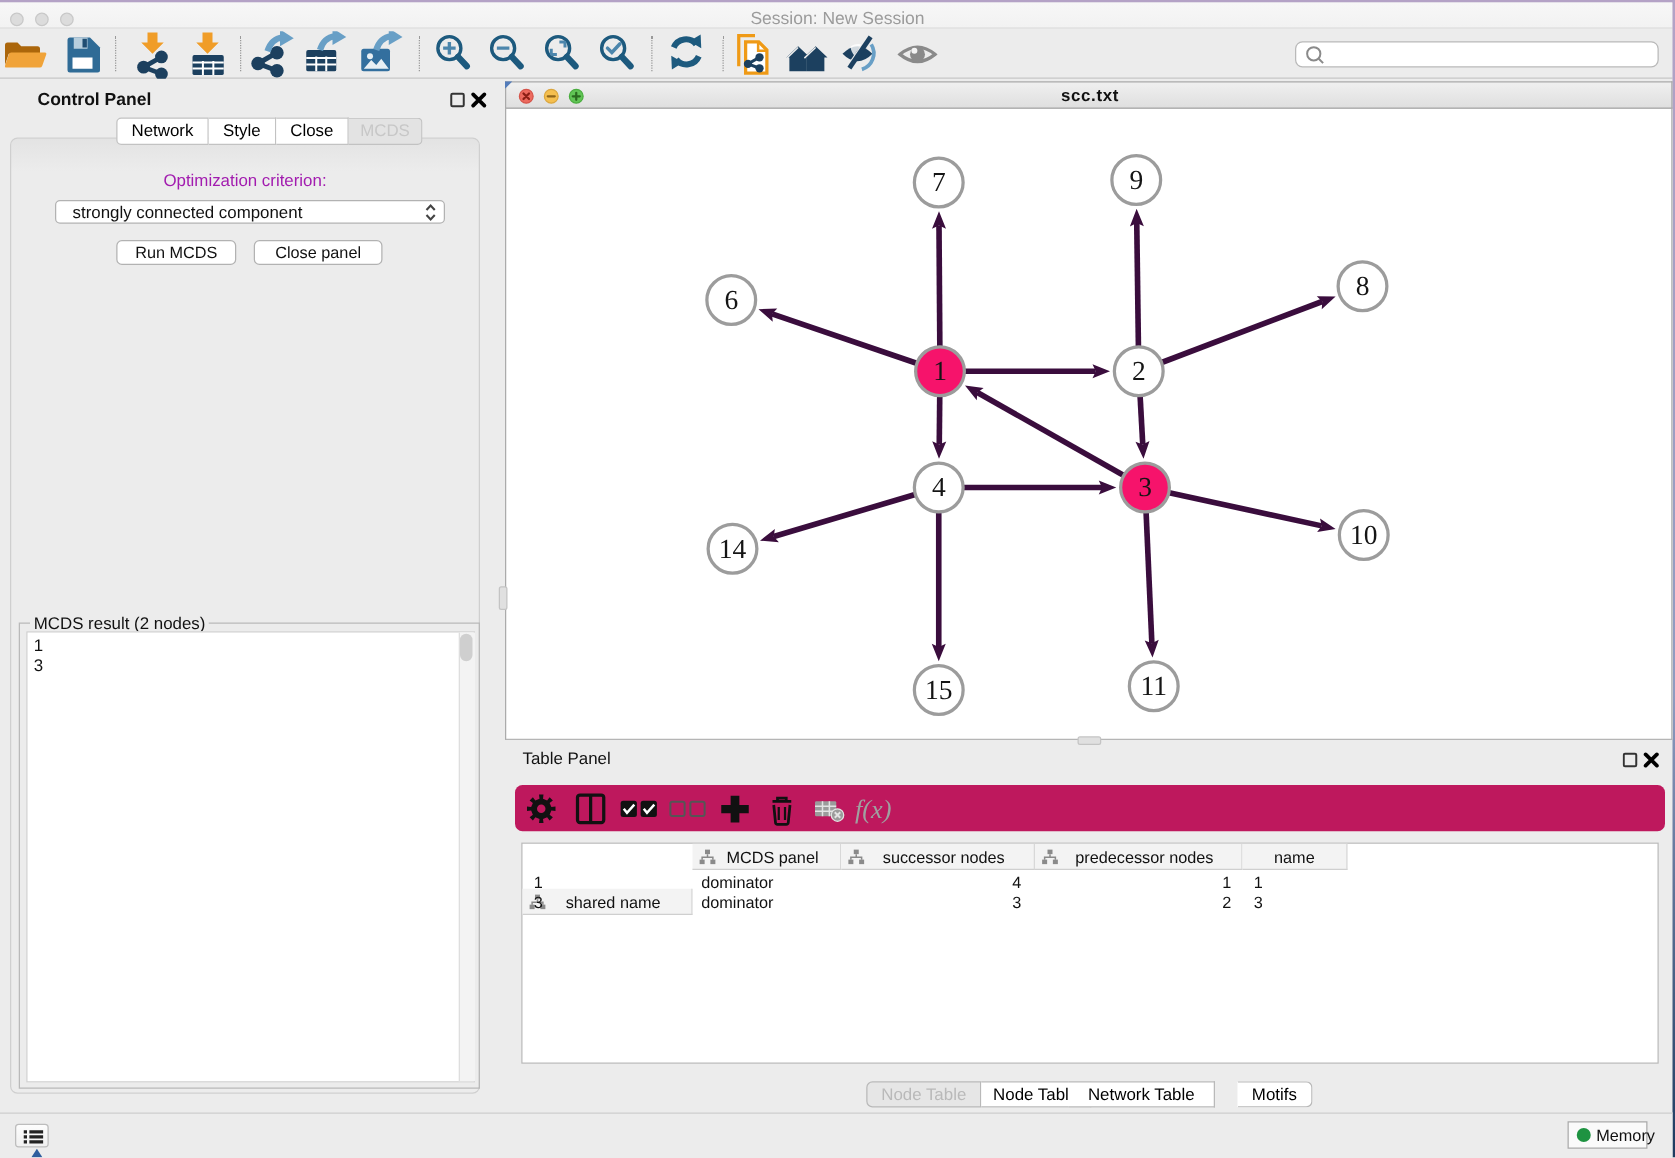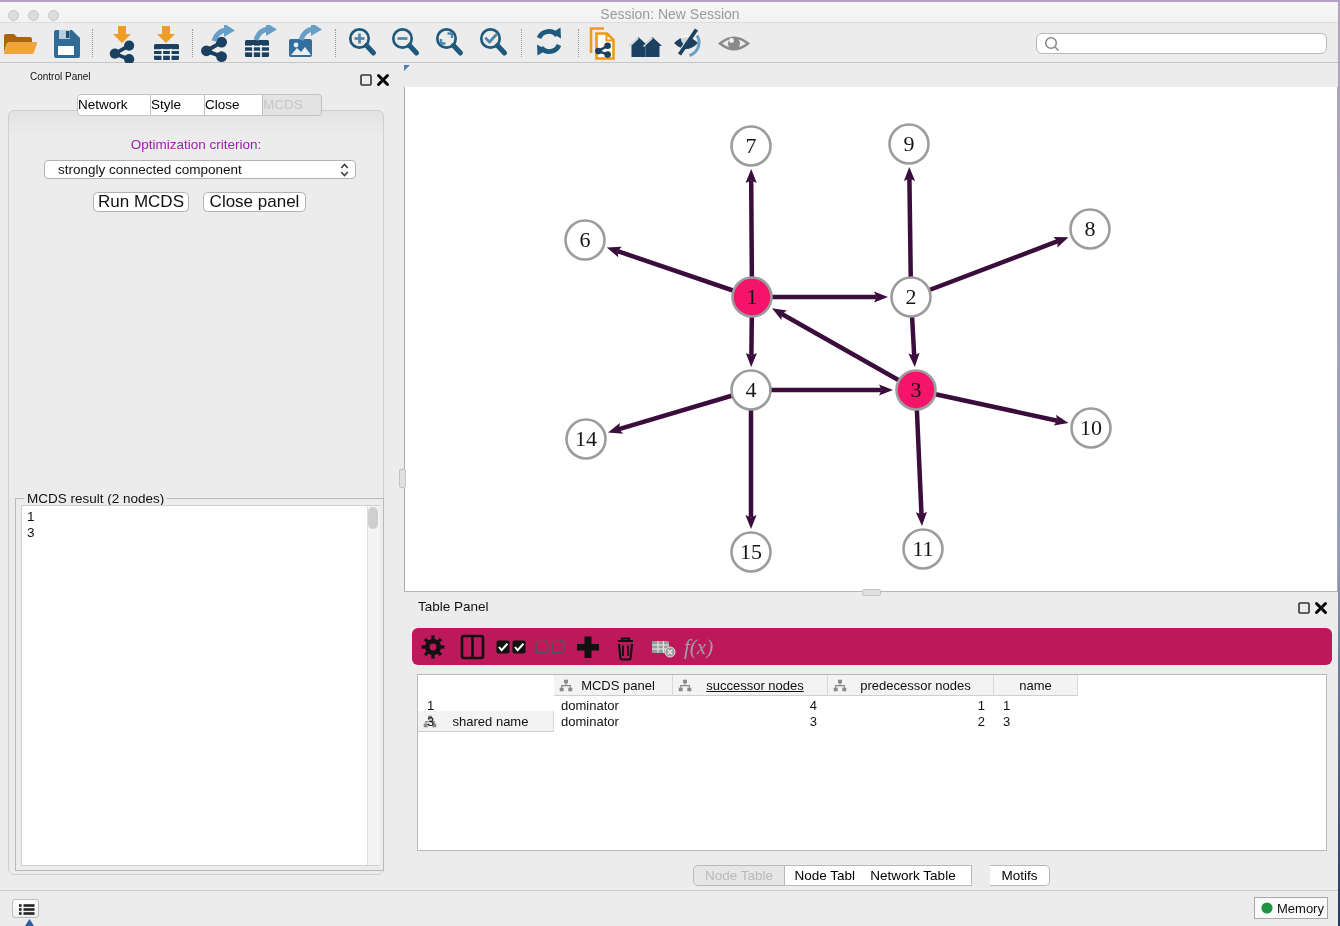--- a/index.html
+++ b/index.html
@@ -11,33 +11,33 @@
   #titlebar{left:0;top:2px;width:1338px;height:21px;background:linear-gradient(#f7f7f7,#f2f2f2);border-bottom:1px solid #dcdcdc;box-sizing:border-box;}
   .tl{position:absolute;top:8px;width:11px;height:11px;border-radius:50%;
       background:#dcdcdc;border:1px solid #c8c8c8;box-sizing:border-box;}
   #title{left:0;top:6px;width:1340px;text-align:center;color:#9b9b9b;font-size:14px;}
   #toolbar{left:0;top:23px;width:1338px;height:39px;background:#ececec;border-bottom:1px solid #c6c6c6;}
   .sep{position:absolute;top:6px;height:28px;width:0;border-left:1px dotted #999;}
   .ticon{position:absolute;top:2px;}
   #searchbox{position:absolute;left:1036px;top:33px;width:291px;height:21px;background:#fff;
      border:1px solid #b9b9b9;border-radius:6px;box-sizing:border-box;}
   
-  #cpTitle{left:30px;top:71px;font-size:10px;color:#111;}
+  #cpTitle{left:30px;top:71px;font-size:14px;color:#111;font-weight:bold;}
   .winbtns{position:absolute;}
   #cpTabs{left:77px;top:94px;height:22px;}
   .tab{position:absolute;top:0;height:22px;box-sizing:border-box;background:#fff;
-       border:1px solid #c2c2c2;font-size:13.5px;color:#000;text-align:left;line-height:20px;}
+       border:1px solid #c2c2c2;font-size:13.5px;color:#000;text-align:center;line-height:20px;margin-left:16px;}
   #cpPanel{left:8px;top:110px;width:376px;height:765px;box-sizing:border-box;
      border:1px solid #cfcfcf;border-radius:6px;
      background:linear-gradient(#e3e3e3,#ececec 26px);}
   #optlabel{left:0;top:137px;width:392px;text-align:center;font-size:13.5px;color:#a21caf;}
   #combo{left:44px;top:160px;width:312px;height:19px;background:#fff;border:1px solid #b2b2b2;
      border-radius:4px;box-sizing:border-box;font-size:13.5px;color:#111;line-height:17px;padding-left:13px;}
   .btn{position:absolute;top:192px;height:20px;background:#fff;border:1px solid #b2b2b2;border-radius:4.5px;
-     box-sizing:border-box;font-size:17px;color:#111;text-align:center;line-height:18px;}
+     box-sizing:border-box;font-size:13px;color:#111;text-align:center;line-height:18px;}
   #fieldset{left:15px;top:498px;width:369px;height:373px;box-sizing:border-box;
      border:1px solid #b9b9b9;}
   #legend{left:24px;top:491px;font-size:13.5px;color:#111;background:#ececec;padding:0 3px;}
   #resultbox{left:21px;top:505px;width:359px;height:361px;background:#fff;border:1px solid #cfcfcf;
      box-sizing:border-box;font-size:13.5px;color:#111;}
   #scrolltrack{left:367px;top:506px;width:12px;height:359px;background:#f3f3f3;border-left:1px solid #dedede;}
   #scrollthumb{left:368px;top:507px;width:10px;height:22px;background:#cfcfcf;border-radius:5px;}
   
   #netwin{left:404px;top:65px;width:934px;height:527px;}
   #nettitle{position:absolute;left:0;top:0;width:934px;height:22px;box-sizing:border-box;
@@ -54,21 +54,21 @@
      border-right:1px solid #d8d8d8;border-bottom:1px solid #cfcfcf;font-size:13px;color:#111;}
   .hlabel{position:absolute;top:3px;width:100%;text-align:center;box-sizing:border-box;}
   .rowtxt{position:absolute;font-size:13px;color:#111;}
   
   .btab{position:absolute;top:865px;height:21px;box-sizing:border-box;background:#fff;
      border:1px solid #b9b9b9;font-size:13.5px;color:#000;text-align:center;line-height:19px;}
   
   #statusbar{left:0;top:890px;width:1338px;height:36px;background:#ececec;border-top:1px solid #cdcdcd;}
   #listbtn{left:12px;top:899px;width:27px;height:19px;background:linear-gradient(#fdfdfd,#f0f0f0);
      border:1px solid #bdbdbd;border-radius:3px;box-sizing:border-box;}
-  #membtn{left:1254px;top:897px;width:74px;height:22px;background:#fafafa;border:1px solid #a8a8a8;
+  #membtn{left:1254px;top:897px;width:64px;height:22px;background:#fafafa;border:1px solid #a8a8a8;
      box-sizing:border-box;font-size:13px;color:#111;}
 </style>
 </head>
 <body>
 <div class="abs" id="deskTop"></div>
 <div class="abs" id="titlebar">
   <div class="tl" style="left:8px;"></div>
   <div class="tl" style="left:28px;"></div>
   <div class="tl" style="left:48px;"></div>
 </div>
@@ -267,20 +267,38 @@
 <text x="504" y="64" font-family="Liberation Serif, serif" font-size="22" fill="#151515" text-anchor="middle">9</text>
 <circle cx="686" cy="341" r="19.5" fill="#ffffff" stroke="#9c9c9c" stroke-width="2.6"></circle>
 <text x="686" y="348" font-family="Liberation Serif, serif" font-size="22" fill="#151515" text-anchor="middle">10</text>
 <circle cx="518" cy="462" r="19.5" fill="#ffffff" stroke="#9c9c9c" stroke-width="2.6"></circle>
 <text x="518" y="469" font-family="Liberation Serif, serif" font-size="22" fill="#151515" text-anchor="middle">11</text>
 <circle cx="181" cy="352" r="19.5" fill="#ffffff" stroke="#9c9c9c" stroke-width="2.6"></circle>
 <text x="181" y="359" font-family="Liberation Serif, serif" font-size="22" fill="#151515" text-anchor="middle">14</text>
 <circle cx="346" cy="465" r="19.5" fill="#ffffff" stroke="#9c9c9c" stroke-width="2.6"></circle>
 <text x="346" y="472" font-family="Liberation Serif, serif" font-size="22" fill="#151515" text-anchor="middle">15</text>
 </svg></div>
+  <div id="nettitle">
+    <div class="mac" style="left:10px;background:#ed6a5e;border:1px solid #d5544a;">
+        <svg width="10" height="10" viewBox="0 0 10 10" style="position:absolute;left:0;top:0;" xmlns="http://www.w3.org/2000/svg">
+          <path d="M2.8 2.8 L7.2 7.2 M7.2 2.8 L2.8 7.2" stroke="#8c1f15" stroke-width="1.8" stroke-linecap="round"></path>
+        </svg>
+      </div>
+    <div class="mac" style="left:30px;background:#f5bf4f;border:1px solid #dba63d;">
+        <svg width="10" height="10" viewBox="0 0 10 10" style="position:absolute;left:0;top:0;" xmlns="http://www.w3.org/2000/svg">
+          <path d="M2.2 5 H7.8" stroke="#8f651a" stroke-width="1.8" stroke-linecap="round"></path>
+        </svg>
+      </div>
+    <div class="mac" style="left:50px;background:#61c555;border:1px solid #4aad3f;">
+        <svg width="10" height="10" viewBox="0 0 10 10" style="position:absolute;left:0;top:0;" xmlns="http://www.w3.org/2000/svg">
+          <path d="M2.2 5 H7.8 M5 2.2 V7.8" stroke="#2a6b1f" stroke-width="1.8" stroke-linecap="round"></path>
+        </svg>
+      </div>
+    <div id="netname">scc.txt</div>
+  </div>
 </div>
 
 <div class="abs" id="tpTitle">Table Panel</div>
 <div class="winbtns" style="left:1298px;top:601px;"><svg width="30" height="14" viewBox="0 0 30 14" style="" xmlns="http://www.w3.org/2000/svg">
       <rect x="1" y="2" width="10" height="10" rx="1" fill="none" stroke="#333" stroke-width="1.6"></rect>
       <path d="M18.5 2.5 L27.5 11.5 M27.5 2.5 L18.5 11.5" stroke="#000" stroke-width="3" stroke-linecap="round"></path>
     </svg></div>
 <div class="abs" id="tpToolbar"><svg width="920" height="37" viewBox="0 0 920 37" style="" xmlns="http://www.w3.org/2000/svg">
       <path d="M19.2 7.6 L22.8 7.6 L22.4 10.9 L25.7 12.3 L27.7 9.7 L30.3 12.3 L27.7 14.3 L29.1 17.6 L32.4 17.2 L32.4 20.8 L29.1 20.4 L27.7 23.7 L30.3 25.7 L27.7 28.3 L25.7 25.7 L22.4 27.1 L22.8 30.4 L19.2 30.4 L19.6 27.1 L16.3 25.7 L14.3 28.3 L11.7 25.7 L14.3 23.7 L12.9 20.4 L9.6 20.8 L9.6 17.2 L12.9 17.6 L14.3 14.3 L11.7 12.3 L14.3 9.7 L16.3 12.3 L19.6 10.9 Z M 24.4 19 A 3.4 3.4 0 1 0 17.6 19 A 3.4 3.4 0 1 0 24.4 19 Z" fill="#111" fill-rule="evenodd"></path>
       <rect x="50" y="8" width="21" height="22" rx="2" fill="none" stroke="#111" stroke-width="2.6"></rect>
@@ -323,21 +341,21 @@
         </svg></span>
       <div class="hlabel" style="padding-left:10px;">MCDS panel</div>
     </div>
     <div class="hcell" style="left:255px;width:155px;">
       <span style="position:absolute;left:5px;top:4px;"><svg width="14" height="13" viewBox="0 0 14 13" xmlns="http://www.w3.org/2000/svg">
           <rect x="5" y="0.7" width="4" height="3.6" fill="#8a8a8a"></rect>
           <rect x="0.7" y="8.7" width="4" height="3.6" fill="#8a8a8a"></rect>
           <rect x="9.3" y="8.7" width="4" height="3.6" fill="#8a8a8a"></rect>
           <path d="M7 4.3 V6.7 M2.7 8.7 V6.7 H11.3 V8.7" stroke="#8a8a8a" stroke-width="1.2" fill="none"></path>
         </svg></span>
-      <div class="hlabel" style="padding-left:10px;text-decoration:underline;">successor nodes</div>
+      <div class="hlabel" style="padding-left:10px;">successor nodes</div>
     </div>
     <div class="hcell" style="left:410px;width:166px;">
       <span style="position:absolute;left:5px;top:4px;"><svg width="14" height="13" viewBox="0 0 14 13" xmlns="http://www.w3.org/2000/svg">
           <rect x="5" y="0.7" width="4" height="3.6" fill="#8a8a8a"></rect>
           <rect x="0.7" y="8.7" width="4" height="3.6" fill="#8a8a8a"></rect>
           <rect x="9.3" y="8.7" width="4" height="3.6" fill="#8a8a8a"></rect>
           <path d="M7 4.3 V6.7 M2.7 8.7 V6.7 H11.3 V8.7" stroke="#8a8a8a" stroke-width="1.2" fill="none"></path>
         </svg></span>
       <div class="hlabel" style="padding-left:10px;">predecessor nodes</div>
     </div>

